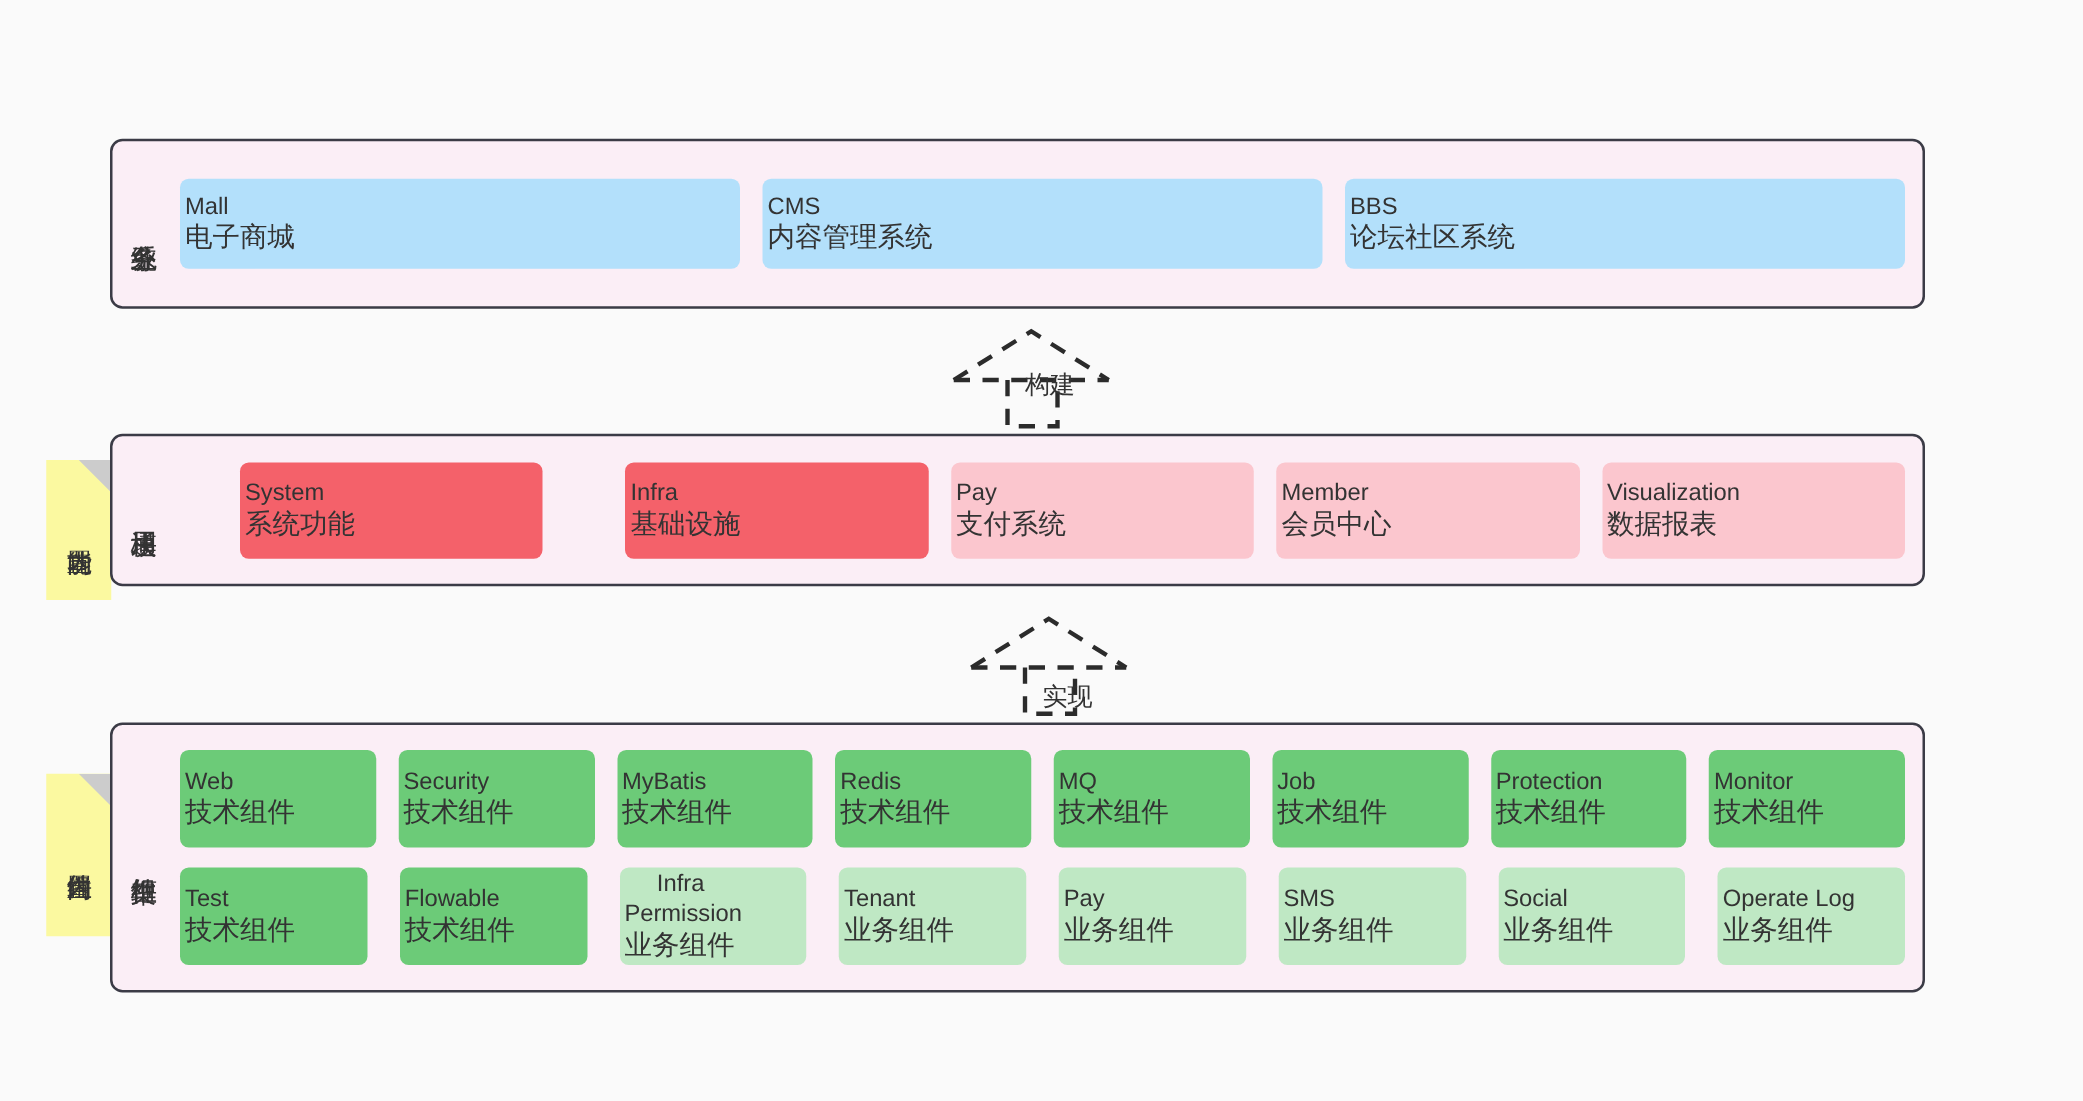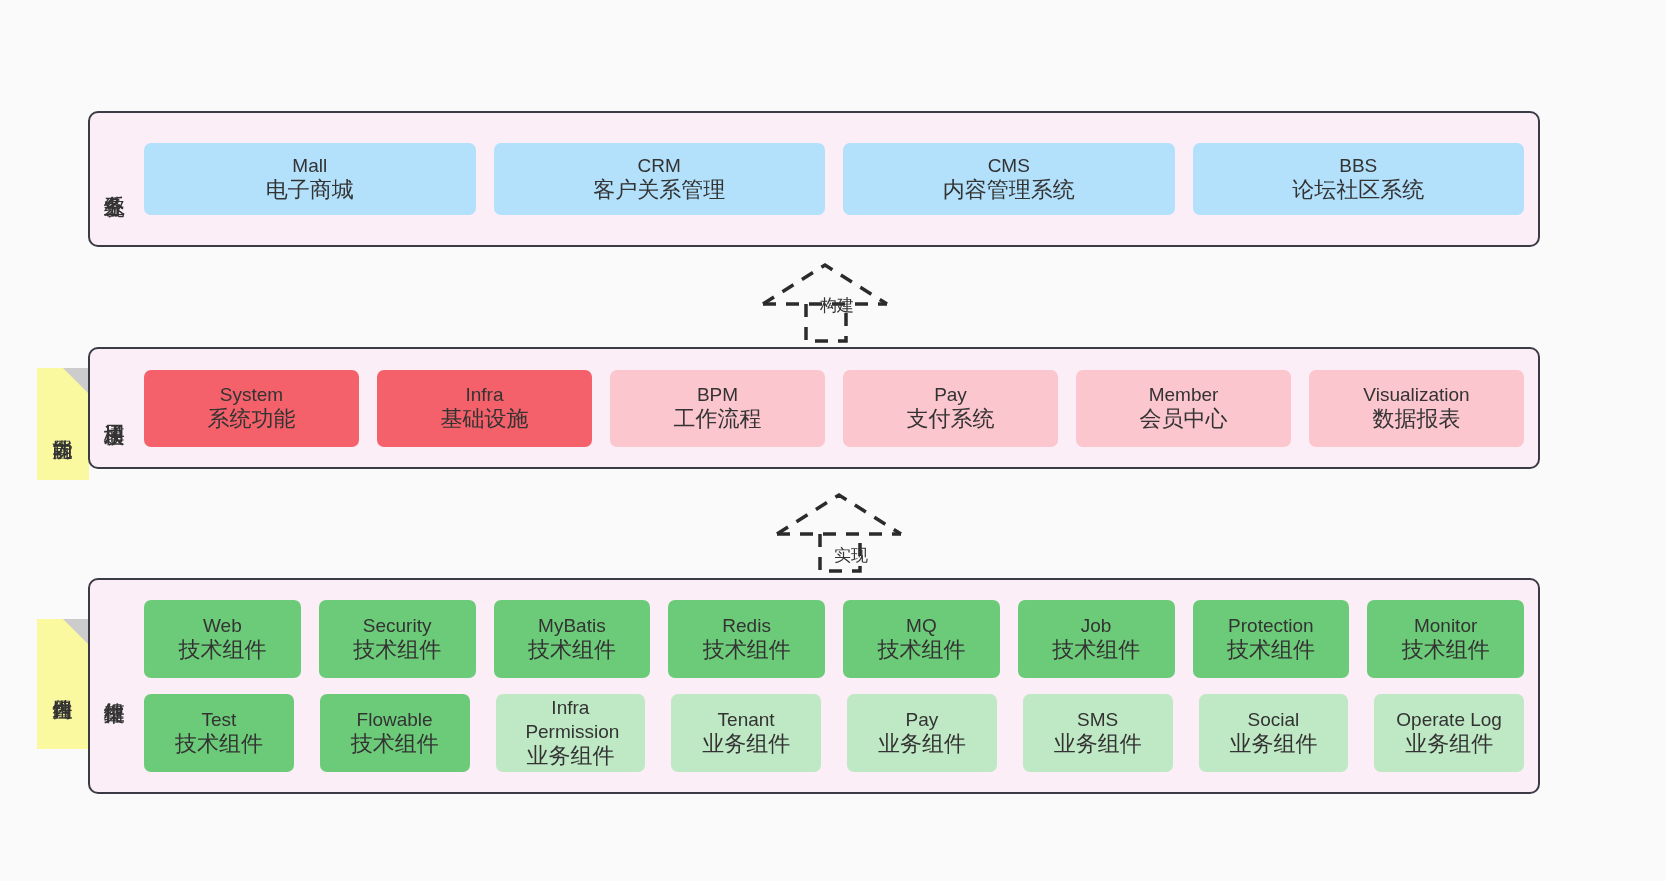--- a/index.html
+++ b/index.html
@@ -62,39 +62,39 @@
     gap: 18px;
     align-items: stretch;
   }
 
   
   .card {
     flex: 1 1 0;
     border-radius: 7px;
     display: flex;
     flex-direction: column;
-    align-items: center;
+    align-items: flex-start;
     justify-content: center;
     text-align: center;
     padding: 6px 4px;
     box-sizing: border-box;
     line-height: 1.22;
     user-select: none;
   }
   .card .t1 {
     font-size: 19px;
     color: #333333;
   }
   .card .t2 {
     font-size: 22px;
     color: #333333;
   }
 
   .c-blue        { background: #b3e0fb; }
-  .c-red         { background: #f4616a; }
+  .c-red         { background: #f4616a; margin-left: 48px; }
   .c-pink        { background: #fbc6ce; }
   .c-green       { background: #6ccb78; }
   .c-green-light { background: #bfe8c4; }
 
   
   .note {
     position: absolute;
     background: #fbf9a0;
     display: flex;
     align-items: center;
@@ -117,44 +117,40 @@
     clip-path: polygon(0 0, 100% 100%, 100% 0);
   }
 
   
   .arrow {
     position: absolute;
   }
   .arrow svg { display: block; overflow: visible; }
   .arrow-label {
     position: absolute;
-    font-size: 17px;
+    font-size: 20px;
     color: #333333;
     white-space: nowrap;
     user-select: none;
   }
 </style>
 </head>
 <body>
 
 <div class="canvas">
 
   <div class="layer" id="layer-0" style="left:88px; top:111px; width:1452px; height:136px;">
     <div class="layer-title">业务系统</div>
     <div class="layer-body">
       <div class="row" style="height:72px;">
         <div class="card c-blue">
           <span class="t1">Mall</span>
           <span class="t2">电子商城</span>
         </div>
         <div class="card c-blue">
-          <span class="t1">CRM</span>
-          <span class="t2">客户关系管理</span>
-        </div>
-        <div class="card c-blue">
           <span class="t1">CMS</span>
           <span class="t2">内容管理系统</span>
         </div>
         <div class="card c-blue">
           <span class="t1">BBS</span>
           <span class="t2">论坛社区系统</span>
         </div>
       </div>
     </div>
   </div>
@@ -178,24 +174,20 @@
       <div class="row" style="height:77px;">
         <div class="card c-red">
           <span class="t1">System</span>
           <span class="t2">系统功能</span>
         </div>
         <div class="card c-red">
           <span class="t1">Infra</span>
           <span class="t2">基础设施</span>
         </div>
         <div class="card c-pink">
-          <span class="t1">BPM</span>
-          <span class="t2">工作流程</span>
-        </div>
-        <div class="card c-pink">
           <span class="t1">Pay</span>
           <span class="t2">支付系统</span>
         </div>
         <div class="card c-pink">
           <span class="t1">Member</span>
           <span class="t2">会员中心</span>
         </div>
         <div class="card c-pink">
           <span class="t1">Visualization</span>
           <span class="t2">数据报表</span>

